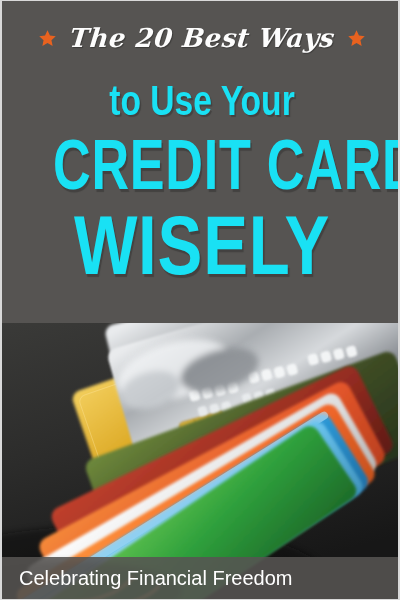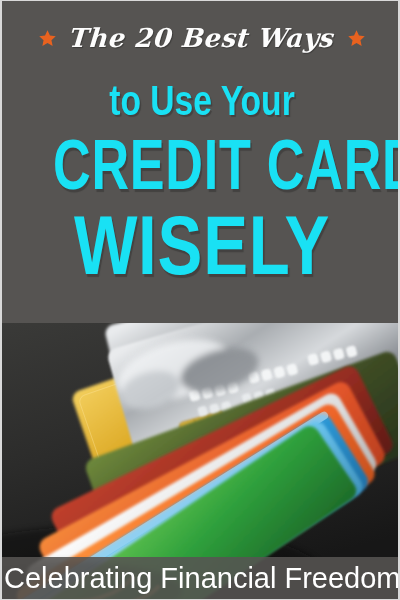--- a/index.html
+++ b/index.html
@@ -128,24 +128,24 @@
     left: 0;
     bottom: 0;
     width: 400px;
     height: 42px;
     background: rgba(86,84,82,0.88);
     display: flex;
     align-items: center;
     z-index: 5;
   }
   #footer-text {
-    padding-left: 2px;
+    padding-left: 17px;
     font-family: "Liberation Sans", sans-serif;
     font-weight: normal;
-    font-size: 29px;
+    font-size: 20px;
     line-height: 28px;
     color: #ffffff;
     letter-spacing: 0px;
     white-space: nowrap;
   }
 </style>
 </head>
 <body>
 
 <div id="pin">

